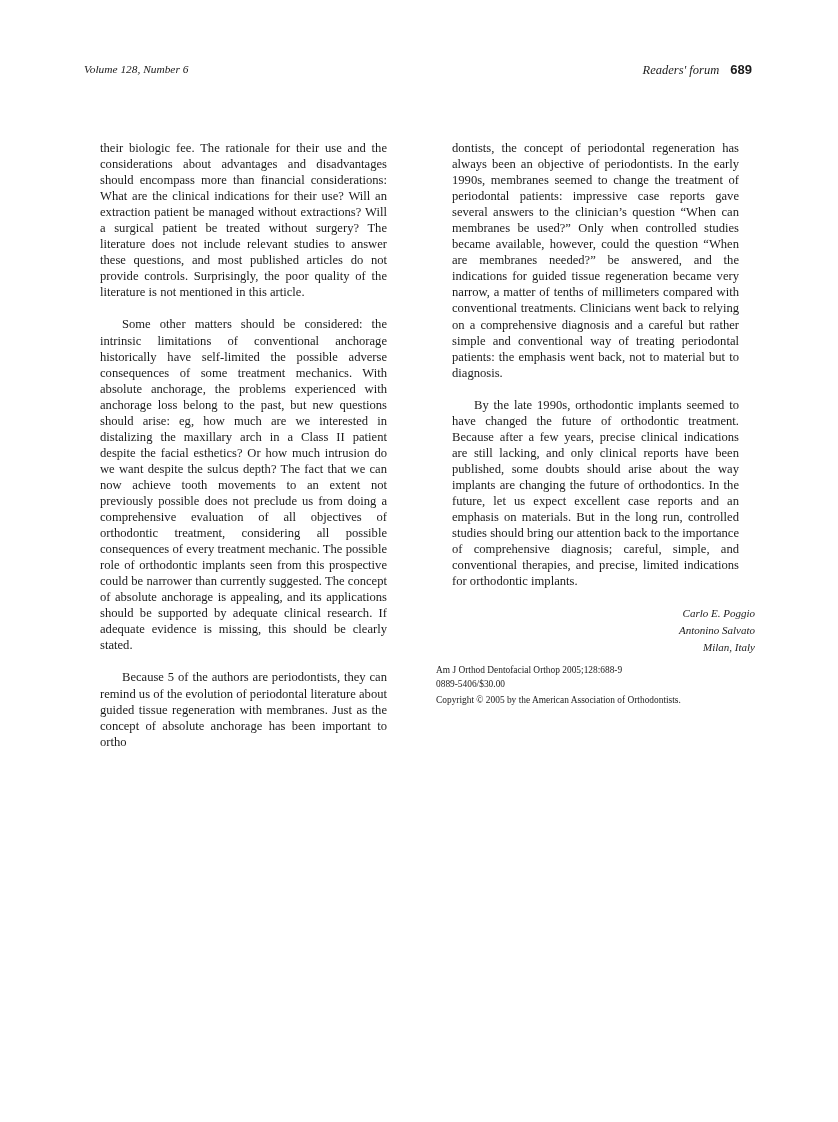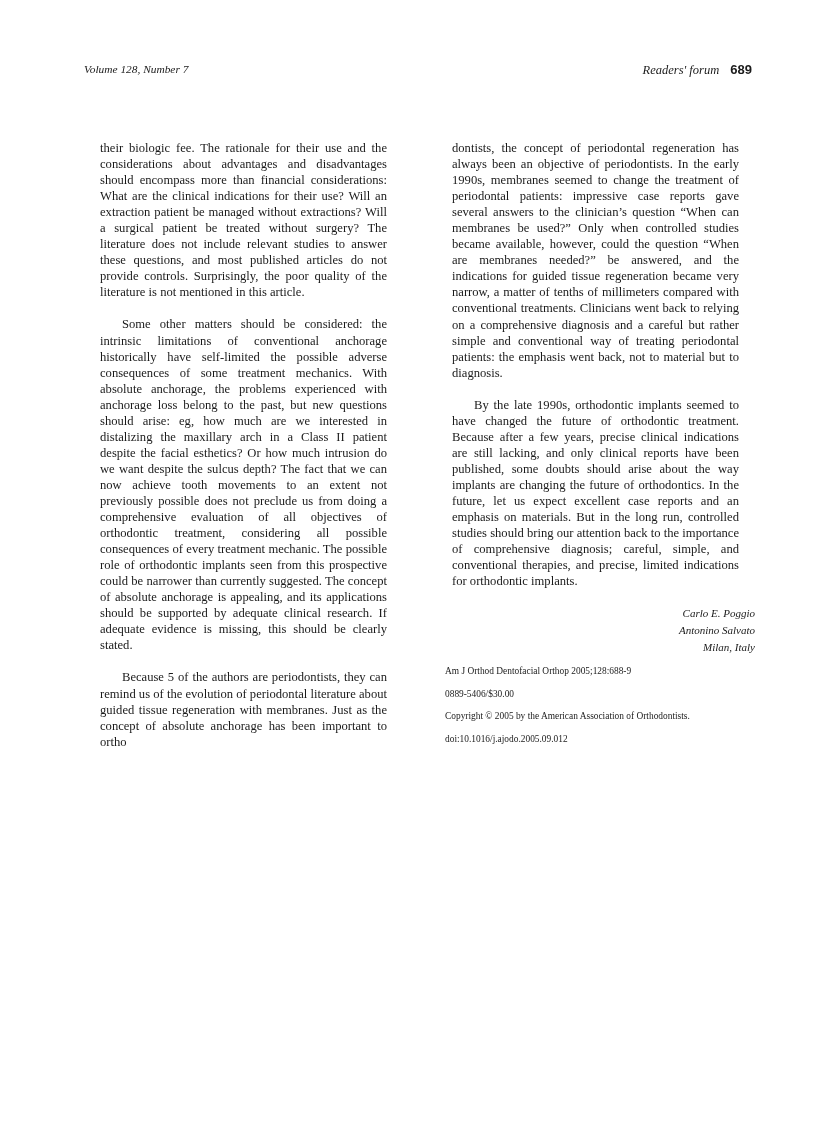--- a/index.html
+++ b/index.html
@@ -10,29 +10,29 @@
   .header-right { position: absolute; top: 0; right: 4px; font-size: 12.5px; line-height: 15px; }
   .header-right .sec { font-style: italic; margin-right: 8px; }
   .header-right .pg { font-family: "Liberation Sans", "DejaVu Sans", sans-serif; font-weight: bold; font-size: 13px; }
   .col { position: absolute; top: 124px; width: 319px; font-size: 12.6px; line-height: 16.05px; text-align: justify; hyphens: manual; }
   .col-left { left: 84px; }
   .col-right { left: 436px; }
   .col p { margin: 16px; }
   .col p.indent { text-indent: 22px; }
   .sig { text-align: right; font-style: italic; font-size: 11px; line-height: 17px; margin-top: 1px; }
   .cite { margin-top: 8px; font-size: 9.4px; line-height: 13.5px; text-align: left; }
-  .cite div { margin: 9px; }
+  .cite div { margin: 0; }
   .cite .gap { margin-top: 3px; }
 </style>
 </head>
 <body>
 
 <header class="header">
   <div class="header-left">
-    <div>Volume 128, Number 7</div>
+    <div>Volume 128, Number 6</div>
   </div>
   <div class="header-right">
     <span class="sec">Readers' forum</span>
     <span class="pg">689</span>
   </div>
 </header>
 
 <section class="col col-left">
   <p>their biologic fee. The rationale for their use and the consid­erations about advantages and disadvantages should encom­pass more than financial considerations: What are the clinical indications for their use? Will an extraction patient be managed without extractions? Will a surgical patient be treated without surgery? The literature does not include relevant studies to answer these questions, and most pub­lished articles do not provide controls. Surprisingly, the poor quality of the literature is not mentioned in this article.</p>
   <p class="indent">Some other matters should be considered: the intrinsic limitations of conventional anchorage historically have self-limited the possible adverse consequences of some treatment mechanics. With absolute anchorage, the problems experi­enced with anchorage loss belong to the past, but new questions should arise: eg, how much are we interested in distalizing the maxillary arch in a Class II patient despite the facial esthetics? Or how much intrusion do we want despite the sulcus depth? The fact that we can now achieve tooth movements to an extent not previously possible does not preclude us from doing a comprehensive evaluation of all objectives of orthodontic treatment, considering all possible consequences of every treatment mechanic. The possible role of orthodontic implants seen from this prospective could be narrower than currently suggested. The concept of absolute anchorage is appealing, and its applications should be sup­ported by adequate clinical research. If adequate evidence is missing, this should be clearly stated.</p>
@@ -44,15 +44,14 @@
   <p class="indent">By the late 1990s, orthodontic implants seemed to have changed the future of orthodontic treatment. Because after a few years, precise clinical indications are still lacking, and only clinical reports have been published, some doubts should arise about the way implants are changing the future of orthodontics. In the future, let us expect excellent case reports and an emphasis on materials. But in the long run, controlled studies should bring our attention back to the importance of comprehensive diagnosis; careful, simple, and conventional therapies, and precise, limited indications for orthodontic implants.</p>
   <div class="sig">
     <div>Carlo E. Poggio</div>
     <div>Antonino Salvato</div>
     <div>Milan, Italy</div>
   </div>
   <div class="cite">
     <div>Am J Orthod Dentofacial Orthop 2005;128:688-9</div>
     <div>0889-5406/$30.00</div>
     <div class="gap">Copyright © 2005 by the American Association of Orthodontists.</div>
-    <div>doi:10.1016/j.ajodo.2005.09.012</div>
   </div>
 </section>
 
 </body></html>

